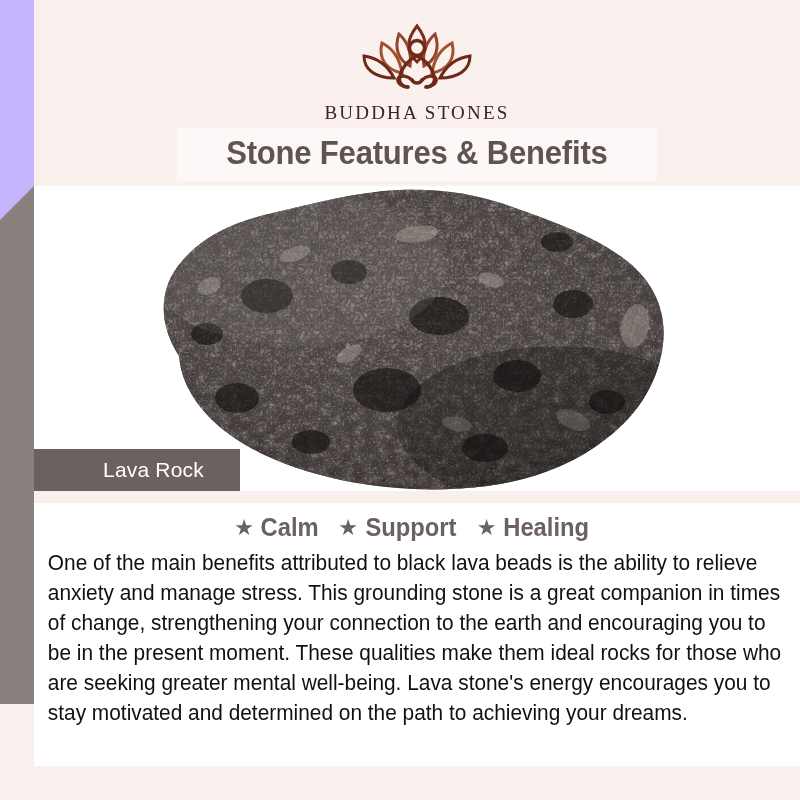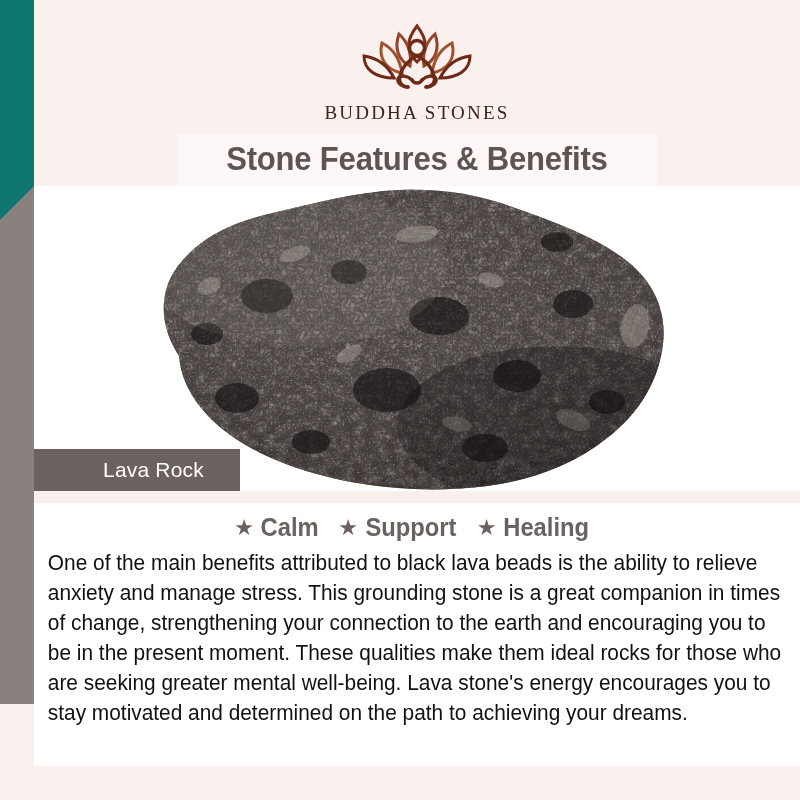--- a/index.html
+++ b/index.html
@@ -7,21 +7,21 @@
   html, body {
     width:800px; height:800px;
     background:#faf0ee;
     font-family:"Liberation Sans", sans-serif;
     overflow:hidden;
   }
 
   #card {
     position:relative;
     width:800px; height:704px;
-    background:#0f766e;
+    background:#c4b5fd;
   }
 
   
   .frame-band { position:absolute; background:#8a807e; }
 
   .frame-top {
     top:0; left:225px; right:0; height:34px;
     clip-path: polygon(34px 0, 100% 0, 100% 100%, 0 100%);
   }
   .frame-right {
@@ -58,21 +58,21 @@
   #brand-name {
     margin-top:2px;
     font-family:"Liberation Serif", serif;
     font-size:19px;
     letter-spacing:2.2px;
     color:#3a2420;
     font-weight:400;
   }
 
   #title-box {
-    margin-top:10px;
+    margin-top:4px;
     width:480px;
     background:#fdf8f7;
     text-align:center;
     padding:6px 0 9px;
   }
   #title-text {
     font-family:"Liberation Sans Narrow","Liberation Sans", sans-serif;
     font-size:33px;
     font-weight:bold;
     color:#5e5553;

